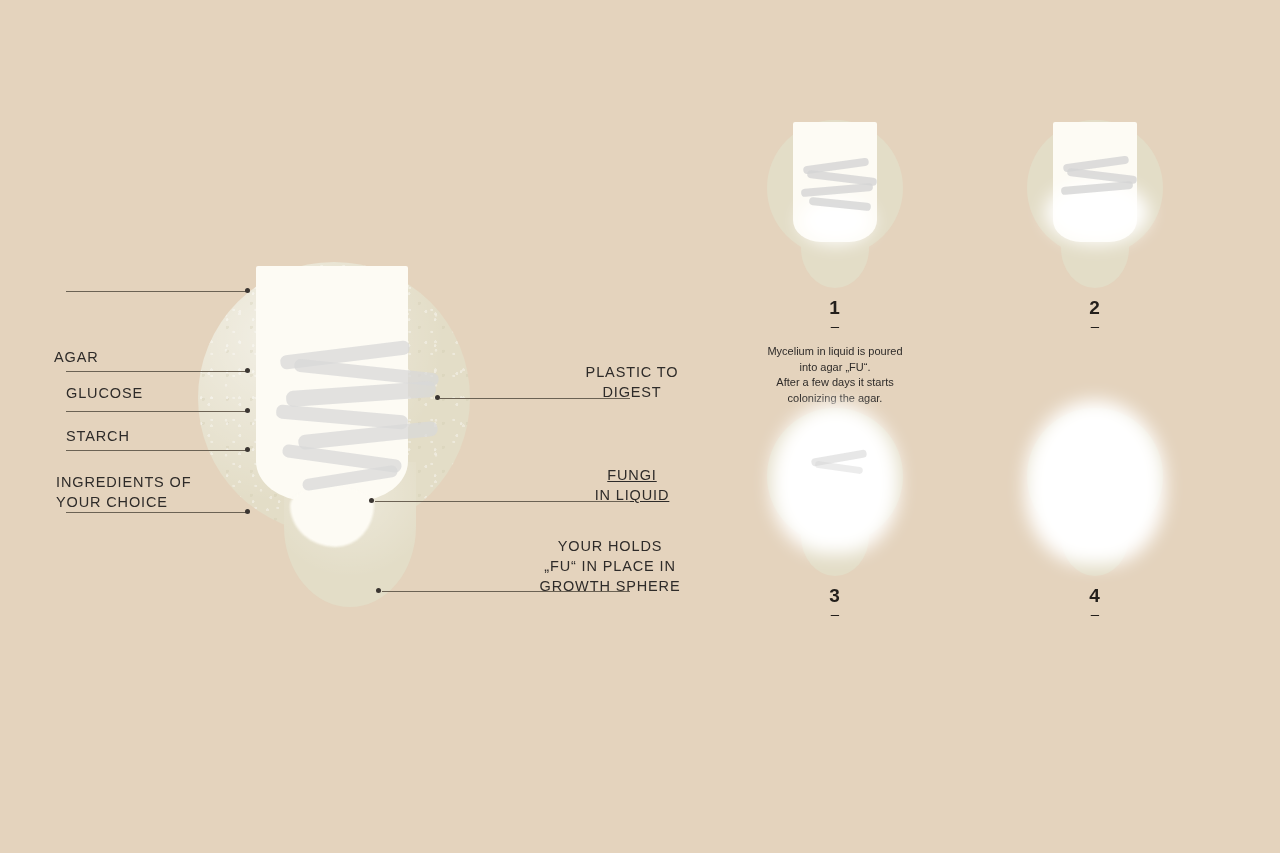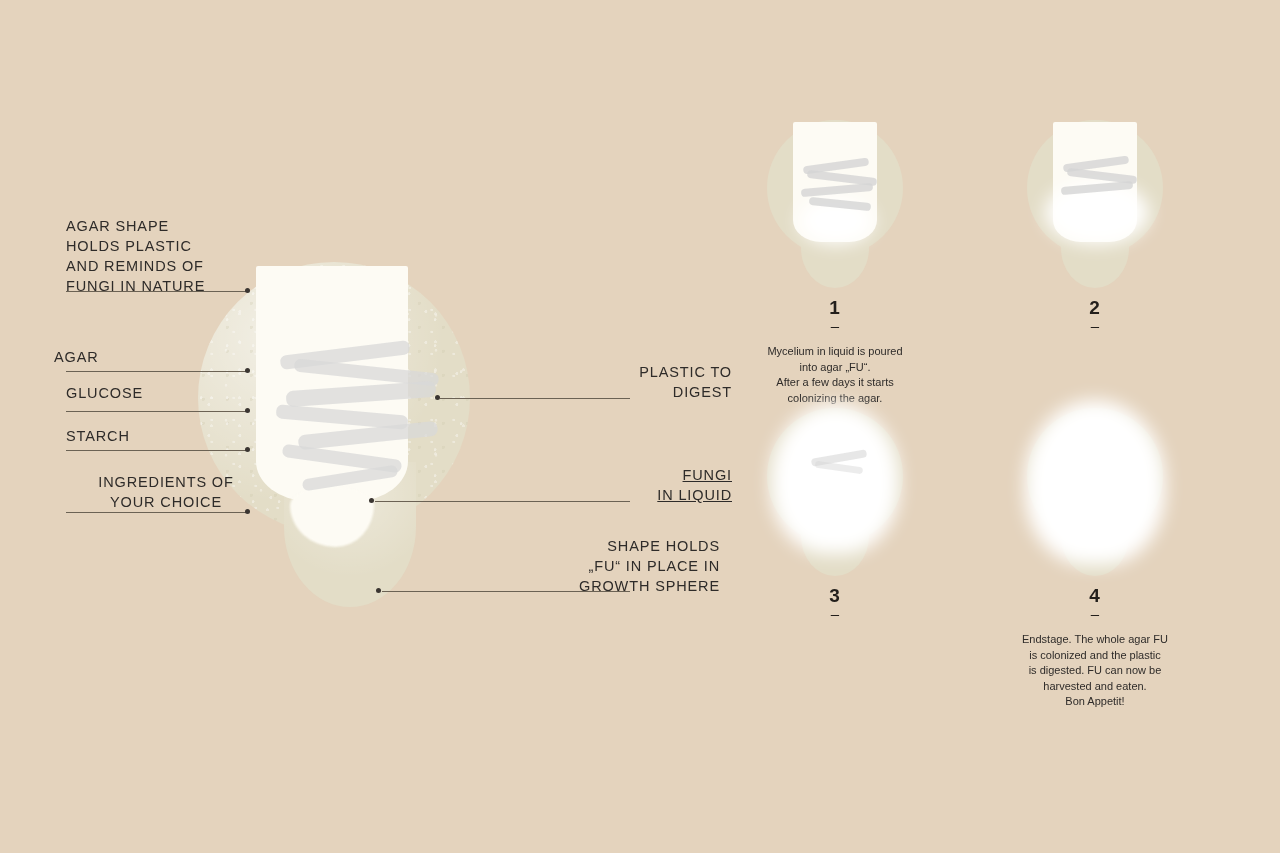--- a/index.html
+++ b/index.html
@@ -23,21 +23,21 @@
   
   .label {
     position: absolute;
     font-size: 14.5px;
     letter-spacing: 0.06em;
     line-height: 1.38;
     color: #2e2b29;
     white-space: pre-line;
   }
   .label.right {
-    text-align: right;
+    text-align: center;
   }
 
   
   .leader {
     position: absolute;
     height: 1px;
     background: #6b6254;
   }
   .dot {
     position: absolute;
@@ -209,55 +209,51 @@
 
     <div class="plastic-shard" style="left:82px; top:86px; width:130px; height:14px; transform:rotate(-7deg); border-radius:6px;"></div>
     <div class="plastic-shard" style="left:96px; top:104px; width:145px; height:13px; transform:rotate(6deg); border-radius:6px;"></div>
     <div class="plastic-shard" style="left:88px; top:124px; width:150px; height:16px; transform:rotate(-4deg); border-radius:7px;"></div>
     <div class="plastic-shard" style="left:78px; top:148px; width:132px; height:14px; transform:rotate(5deg); border-radius:6px;"></div>
     <div class="plastic-shard" style="left:100px; top:166px; width:140px; height:15px; transform:rotate(-6deg); border-radius:7px;"></div>
     <div class="plastic-shard" style="left:84px; top:190px; width:120px; height:13px; transform:rotate(8deg); border-radius:6px;"></div>
     <div class="plastic-shard" style="left:104px; top:210px; width:96px; height:12px; transform:rotate(-9deg); border-radius:6px;"></div>
   </div>
 
-  <div class="label" style="left:66px; top:216px; width:210px;">AGAR SHAPE
-HOLDS PLASTIC
-AND REMINDS OF
-FUNGI IN NATURE</div>
   <div class="leader" style="left:66px; top:291px; width:182px;"></div>
   <div class="dot" style="left:245px; top:288px;"></div>
 
   <div class="label" style="left:54px; top:347px; width:160px;">AGAR</div>
   <div class="leader" style="left:66px; top:371px; width:182px;"></div>
   <div class="dot" style="left:245px; top:368px;"></div>
 
   <div class="label" style="left:66px; top:383px; width:160px;">GLUCOSE</div>
   <div class="leader" style="left:66px; top:411px; width:182px;"></div>
   <div class="dot" style="left:245px; top:408px;"></div>
 
   <div class="label" style="left:66px; top:426px; width:160px;">STARCH</div>
   <div class="leader" style="left:66px; top:450px; width:182px;"></div>
   <div class="dot" style="left:245px; top:447px;"></div>
 
-  <div class="label" style="left:66px; top:472px; width:200px;text-align:center;">INGREDIENTS OF
+  <div class="label" style="left:56px; top:472px; width:200px;">INGREDIENTS OF
 YOUR CHOICE</div>
   <div class="leader" style="left:66px; top:512px; width:182px;"></div>
   <div class="dot" style="left:245px; top:509px;"></div>
 
   <div class="label right" style="left:532px; top:362px; width:200px;">PLASTIC TO
 DIGEST</div>
   <div class="leader" style="left:440px; top:398px; width:190px;"></div>
   <div class="dot" style="left:435px; top:395px;"></div>
 
   <div class="label right" style="left:532px; top:465px; width:200px;text-decoration:underline;">FUNGI
 IN LIQUID</div>
   <div class="leader" style="left:375px; top:501px; width:255px;"></div>
   <div class="dot" style="left:369px; top:498px;"></div>
 
-  <div class="label right" style="left:500px; top:536px; width:220px;">SHAPE HOLDS
+  <div class="label right" style="left:500px; top:536px; width:220px;">YOUR HOLDS
 „FU“ IN PLACE IN
 GROWTH SPHERE</div>
   <div class="leader" style="left:382px; top:591px; width:248px;"></div>
   <div class="dot" style="left:376px; top:588px;"></div>
 
   <div class="steps">
 
     <div class="step" style="left:10px; top:10px;">
       <div class="step-art">
         <div class="s-sphere"></div>
@@ -304,21 +300,16 @@
     </div>
 
     <div class="step" style="left:270px; top:298px;">
       <div class="step-art">
         <div class="s-sphere"></div>
         <div class="s-sphere-bottom"></div>
         <div class="s-glow" style="left:20px; top:-8px; width:140px; height:165px; border-radius:50% 50% 44% 44%;"></div>
       </div>
       <div class="step-num">4</div>
       <div class="step-dash">–</div>
-      <div class="step-text">Endstage. The whole agar FU
-is colonized and the plastic
-is digested. FU can now be
-harvested and eaten.
-Bon Appetit!</div>
     </div>
 
   </div>
 </div>
 
 </body></html>

